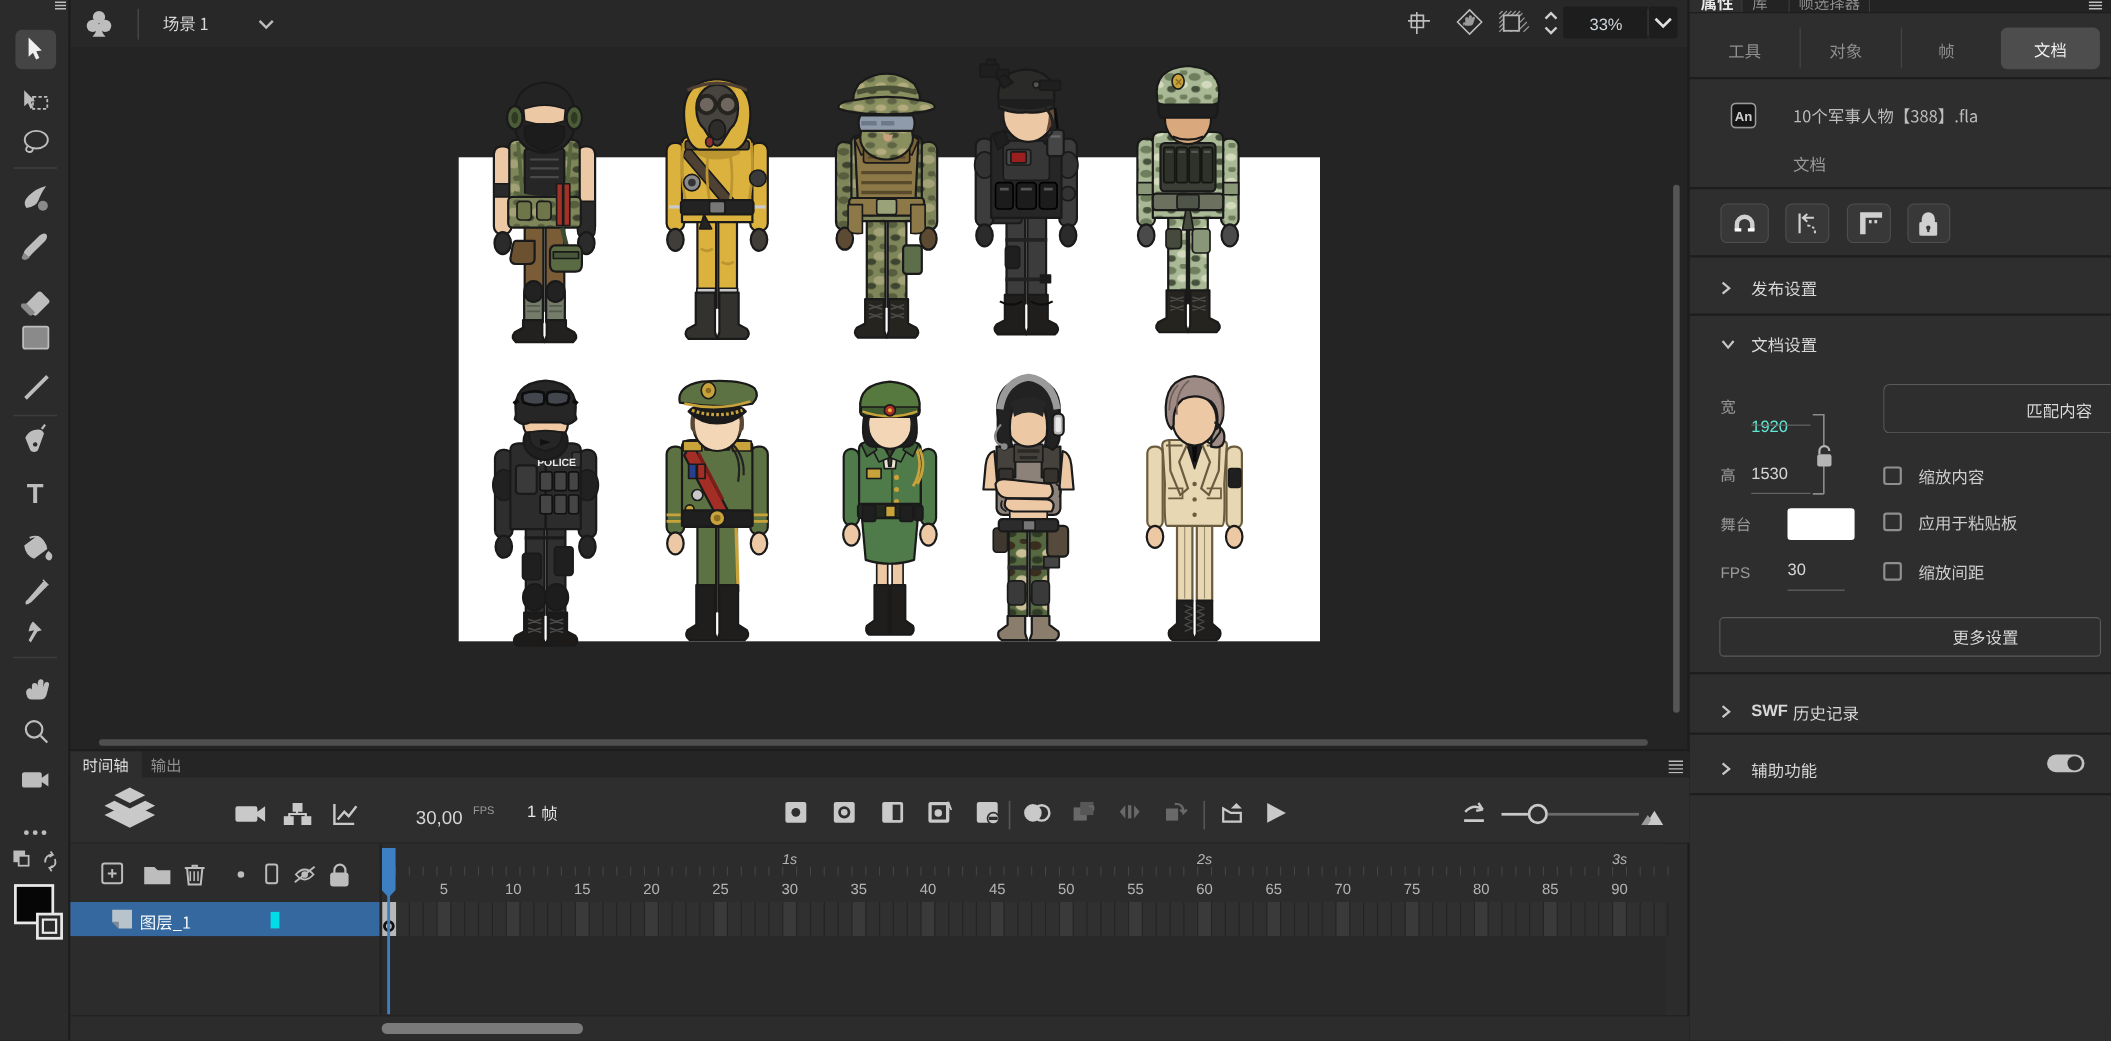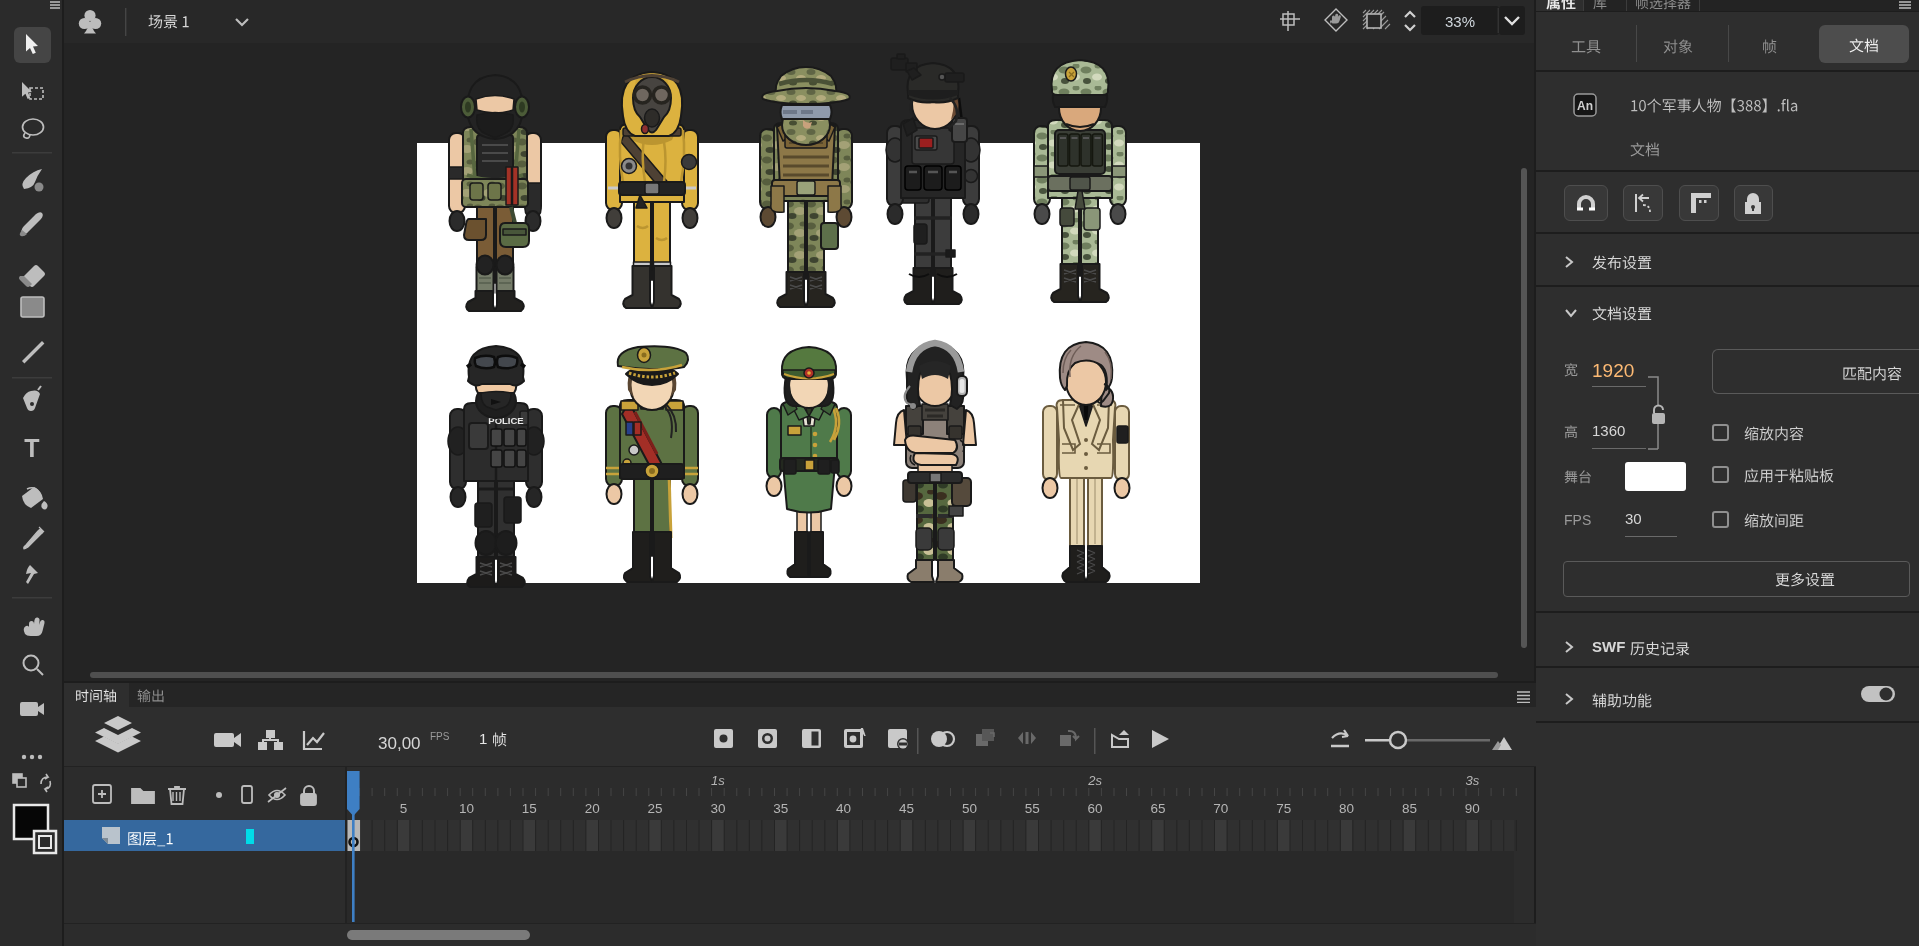--- a/index.html
+++ b/index.html
@@ -179,26 +179,26 @@
 <div class="abs" style="left:1536px;top:285px;width:383px;height:2px;background:#1d1d1d"></div>
 <svg class="abs" style="left:1564px;top:308px" width="14" height="10">
     <path d="M2,2 l5,6 5,-6" stroke="#c8c8c8" stroke-width="2" fill="none"></path>
   </svg>
 <svg style="position:absolute;left:1592px;top:301.8px;overflow:visible" width="64" height="21">
     <path transform="translate(0,17.2)" d="M6.3 -12.3C6.8 -11.6 7.3 -10.6 7.5 -10.0L8.7 -10.4C8.5 -11.0 8.0 -12.0 7.5 -12.7ZM0.8 -10.0V-8.8H3.1C4.0 -6.6 5.2 -4.6 6.7 -3.0C5.1 -1.6 3.0 -0.6 0.5 0.1C0.8 0.4 1.1 0.9 1.2 1.2C3.8 0.4 5.8 -0.7 7.5 -2.2C9.2 -0.7 11.3 0.4 13.7 1.1C13.9 0.8 14.2 0.3 14.5 0.1C12.1 -0.5 10.1 -1.6 8.4 -3.0C9.9 -4.6 11.1 -6.5 11.9 -8.8H14.3V-10.0ZM7.6 -3.8C6.1 -5.2 5.0 -6.9 4.3 -8.8H10.7C9.9 -6.8 8.9 -5.2 7.6 -3.8Z M27.8 -11.6C27.4 -10.5 26.8 -9.0 26.3 -8.0L27.2 -7.7C27.7 -8.6 28.4 -10.1 28.9 -11.3ZM21.0 -11.3C21.4 -10.2 22.0 -8.7 22.3 -7.8L23.3 -8.2C23.0 -9.1 22.4 -10.5 21.9 -11.6ZM17.9 -12.6V-9.4H15.7V-8.3H17.7C17.3 -6.3 16.3 -3.9 15.4 -2.6C15.6 -2.4 15.8 -1.9 16.0 -1.6C16.7 -2.6 17.4 -4.3 17.9 -6.0V1.2H19.0V-6.4C19.4 -5.6 20.0 -4.7 20.2 -4.2L20.9 -5.1C20.6 -5.5 19.4 -7.2 19.0 -7.7V-8.3H20.9V-9.4H19.0V-12.6ZM20.5 -0.9V0.1H27.6V1.1H28.7V-7.1H25.4V-12.6H24.3V-7.1H20.9V-6.0H27.6V-4.0H21.1V-3.0H27.6V-0.9Z M31.8 -11.6C32.6 -10.9 33.6 -9.9 34.1 -9.3L34.9 -10.1C34.4 -10.7 33.4 -11.7 32.6 -12.3ZM30.6 -7.9V-6.8H32.8V-1.4C32.8 -0.7 32.3 -0.2 32.0 -0.1C32.2 0.2 32.5 0.6 32.6 0.9C32.9 0.6 33.3 0.3 35.9 -1.7C35.8 -1.9 35.6 -2.3 35.5 -2.6L33.9 -1.4V-7.9ZM37.4 -12.1V-10.4C37.4 -9.3 37.0 -8.0 35.1 -7.1C35.3 -7.0 35.7 -6.5 35.8 -6.3C38.0 -7.3 38.4 -9.0 38.4 -10.4V-11.0H41.1V-8.6C41.1 -7.5 41.3 -7.0 42.3 -7.0C42.5 -7.0 43.2 -7.0 43.5 -7.0C43.8 -7.0 44.1 -7.0 44.3 -7.1C44.2 -7.4 44.2 -7.8 44.2 -8.1C44.0 -8.0 43.7 -8.0 43.5 -8.0C43.3 -8.0 42.6 -8.0 42.4 -8.0C42.2 -8.0 42.1 -8.1 42.1 -8.6V-12.1ZM42.1 -4.9C41.5 -3.7 40.7 -2.7 39.7 -1.9C38.7 -2.8 37.9 -3.8 37.4 -4.9ZM35.8 -6.0V-4.9H36.5L36.3 -4.8C36.9 -3.5 37.8 -2.3 38.9 -1.3C37.7 -0.6 36.4 -0.1 35.1 0.2C35.3 0.5 35.6 0.9 35.7 1.2C37.1 0.8 38.5 0.2 39.7 -0.6C40.8 0.3 42.2 0.9 43.8 1.2C43.9 0.9 44.2 0.5 44.4 0.2C43.0 -0.1 41.7 -0.6 40.6 -1.3C41.9 -2.4 42.9 -3.8 43.5 -5.7L42.8 -6.0L42.6 -6.0Z M54.8 -11.2H57.3V-9.9H54.8ZM51.3 -11.2H53.7V-9.9H51.3ZM47.8 -11.2H50.2V-9.9H47.8ZM47.9 -6.4V-0.1H45.9V0.8H59.2V-0.1H57.1V-6.4H52.4L52.6 -7.3H58.8V-8.2H52.8L53.0 -9.0H58.4V-12.0H46.8V-9.0H51.8L51.7 -8.2H46.0V-7.3H51.5L51.4 -6.4ZM48.9 -0.1V-1.0H56.0V-0.1ZM48.9 -4.1H56.0V-3.3H48.9ZM48.9 -4.8V-5.6H56.0V-4.8ZM48.9 -2.6H56.0V-1.7H48.9Z" fill="#d8d8d8"></path>
   </svg>
 <svg style="position:absolute;left:1564px;top:358.9px;overflow:visible" width="18" height="20">
     <path transform="translate(0,16.1)" d="M7.3 -2.7V-0.4C7.3 0.7 7.7 1.0 9.1 1.0C9.4 1.0 11.4 1.0 11.7 1.0C13.0 1.0 13.3 0.4 13.5 -1.7C13.2 -1.8 12.7 -1.9 12.5 -2.1C12.4 -0.2 12.3 0.0 11.6 0.0C11.2 0.0 9.5 0.0 9.2 0.0C8.5 0.0 8.4 -0.0 8.4 -0.4V-2.7ZM6.2 -4.4V-3.3C6.2 -2.2 5.8 -0.6 0.6 0.4C0.8 0.7 1.2 1.1 1.3 1.3C6.7 0.1 7.3 -1.8 7.3 -3.3V-4.4ZM2.8 -5.8V-1.4H3.9V-4.9H10.1V-1.5H11.2V-5.8ZM6.0 -11.6C6.2 -11.3 6.4 -10.9 6.6 -10.5H1.1V-8.0H2.0V-9.6H11.9V-8.0H13.0V-10.5H7.9C7.7 -10.9 7.4 -11.5 7.1 -11.9ZM8.4 -9.1V-8.2H5.7V-9.1H4.6V-8.2H2.4V-7.3H4.6V-6.3H5.7V-7.3H8.4V-6.3H9.4V-7.3H11.6V-8.2H9.4V-9.1Z" fill="#9a9a9a"></path>
   </svg>
-<div class="abs" style="left:1592px;top:360px;font-size:19px;color:#fdba74">1920</div>
+<div class="abs" style="left:1592px;top:380px;font-size:15px;color:#5eead4">1920</div>
 <div class="abs" style="left:1592px;top:386px;width:54px;height:1px;background:#6a6a6a"></div>
 <svg style="position:absolute;left:1564px;top:420.9px;overflow:visible" width="18" height="20">
     <path transform="translate(0,16.1)" d="M4.0 -7.8H10.1V-6.6H4.0ZM3.0 -8.6V-5.8H11.2V-8.6ZM6.2 -11.6 6.6 -10.3H0.8V-9.4H13.1V-10.3H7.7C7.6 -10.8 7.4 -11.3 7.2 -11.8ZM1.3 -5.0V1.1H2.4V-4.1H11.6V0.0C11.6 0.2 11.6 0.2 11.4 0.2C11.2 0.2 10.6 0.2 10.0 0.2C10.1 0.4 10.2 0.8 10.3 1.0C11.2 1.0 11.8 1.0 12.2 0.9C12.5 0.7 12.7 0.5 12.7 0.0V-5.0ZM3.9 -3.3V0.3H4.9V-0.4H9.9V-3.3ZM4.9 -2.5H8.9V-1.2H4.9Z" fill="#9a9a9a"></path>
   </svg>
-<div class="abs" style="left:1592px;top:422px;font-size:15px;color:#d6d6d6">1360</div>
+<div class="abs" style="left:1592px;top:422px;font-size:15px;color:#d6d6d6">1530</div>
 <div class="abs" style="left:1592px;top:448px;width:54px;height:1px;background:#6a6a6a"></div>
 <svg class="abs" style="left:1646px;top:375px" width="30" height="76" fill="none" stroke="#8a8a8a" stroke-width="1.5">
 <path d="M2,2 h10 v28 M12,74 v-28 M2,74 h10"></path>
 <g>
       <path d="M8,38 v-3 a4.5,4.5 0 0,1 9,0" stroke="#b5b5b5" stroke-width="2"></path>
       <rect x="6" y="38" width="13" height="11" rx="2" fill="#b5b5b5" stroke="none"></rect>
     </g>
 </svg>
 <div class="abs" style="left:1712px;top:349px;width:207px;height:45px;background:#2e2e2e;border:1px solid #5a5a5a;border-radius:6px 0 0 6px;border-right:none"></div>
 <svg style="position:absolute;left:1842px;top:361.8px;overflow:visible" width="64" height="21">

